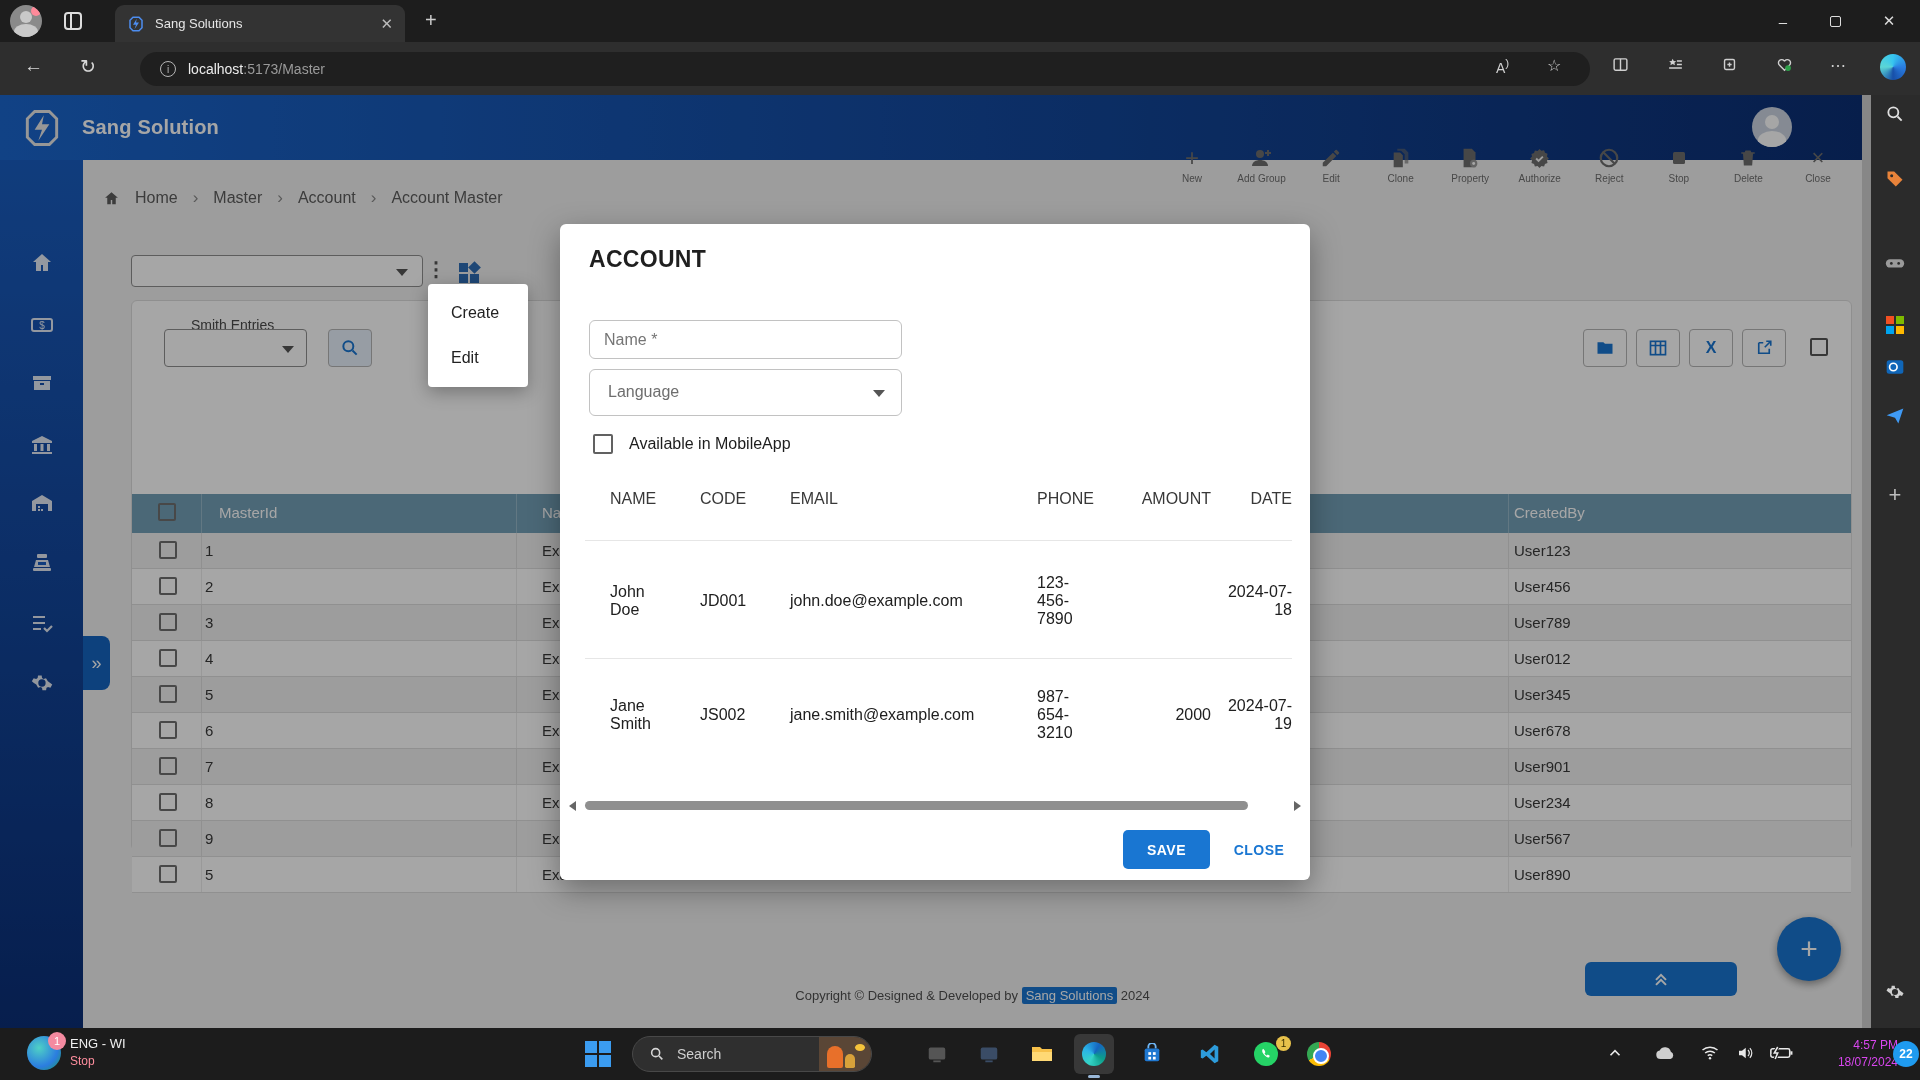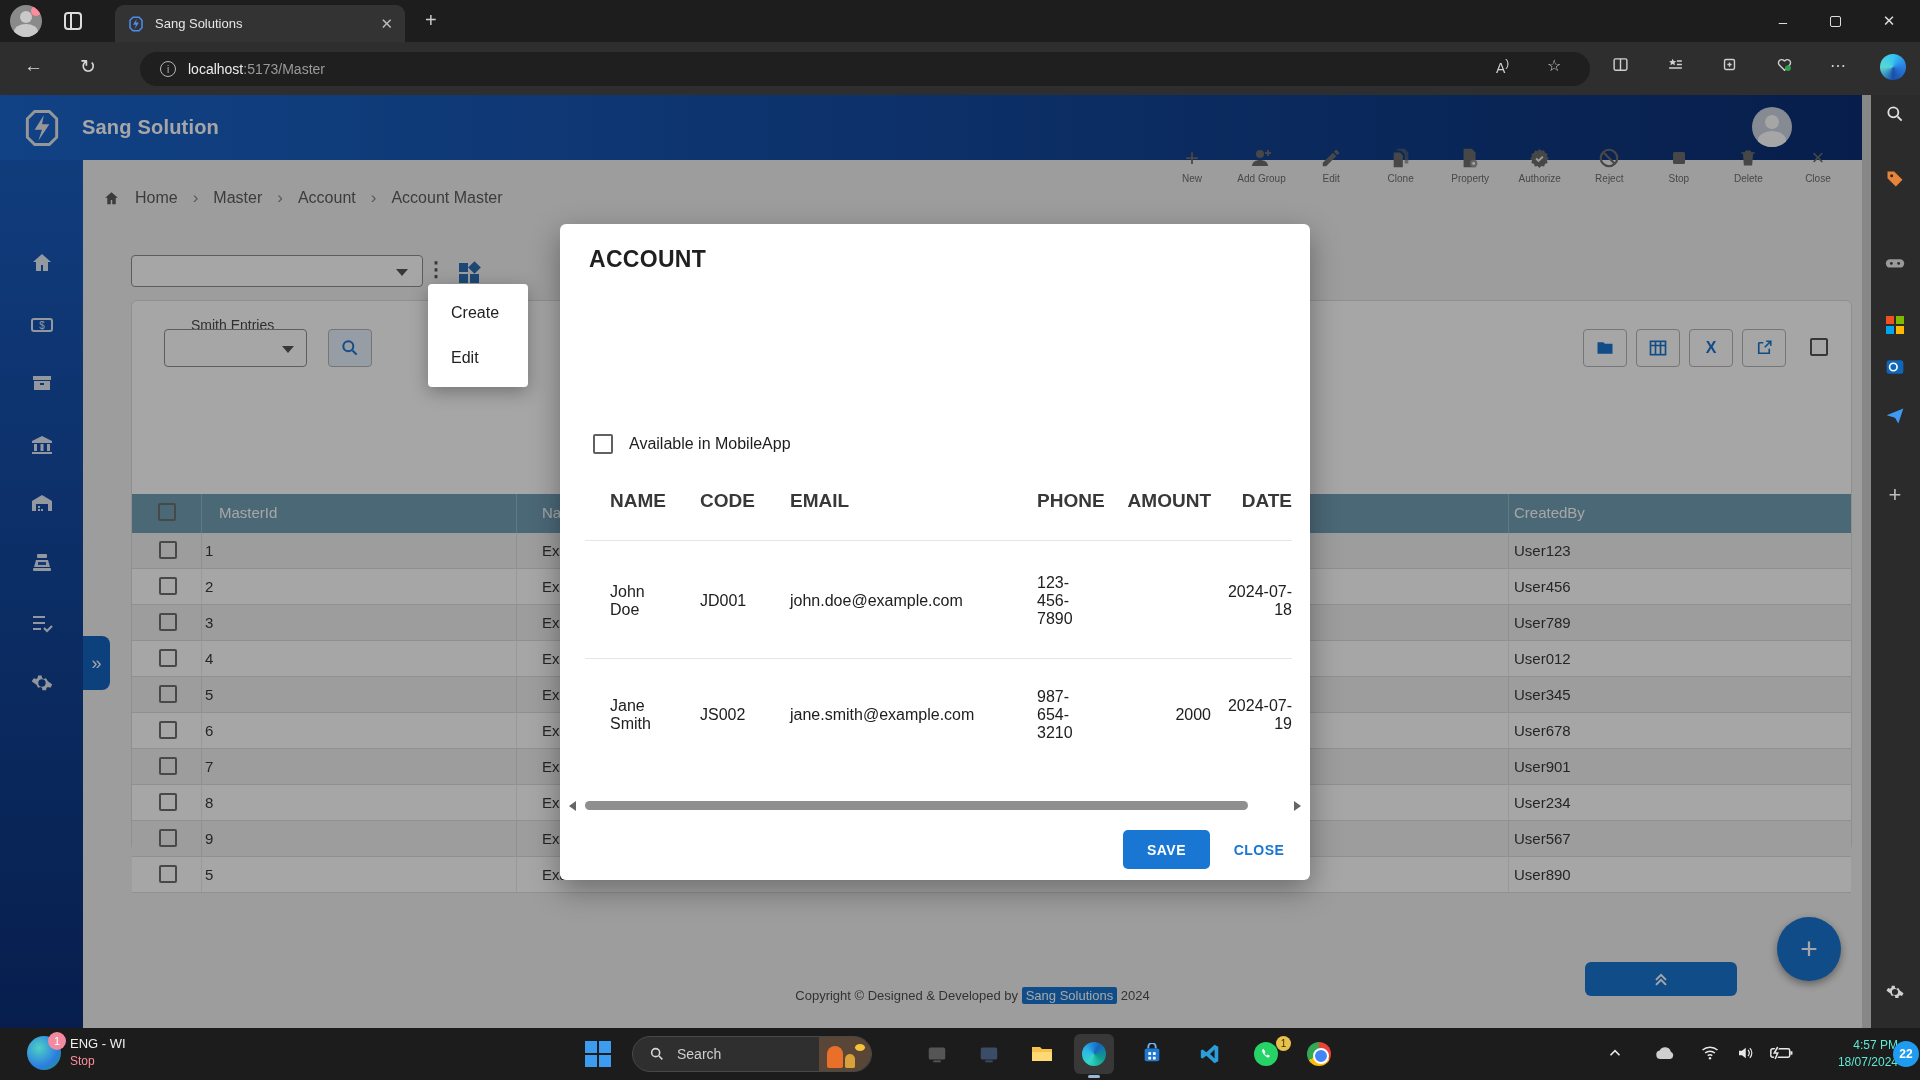--- a/index.html
+++ b/index.html
@@ -90,21 +90,21 @@
 .ctx-item{height:45px;display:flex;align-items:center;padding-left:23px;font-size:16px;color:#222}
 .modal{position:absolute;left:560px;top:224px;width:750px;height:656px;background:#fff;border-radius:6px;box-shadow:0 10px 30px rgba(0,0,0,.35);z-index:60}
 .m-title{position:absolute;left:29px;top:22px;font-size:23px;font-weight:700;color:#1f1f1f;letter-spacing:.3px}
 .m-input{position:absolute;left:29px;top:96px;width:313px;height:39px;border:1px solid #c2c2c2;border-radius:6px;font-size:16px;color:#444;padding:0 14px;outline:none;font-family:"Liberation Sans",sans-serif}
 .m-input::placeholder{color:#757575}
 .m-select{position:absolute;left:29px;top:145px;width:313px;height:47px;border:1px solid #c2c2c2;border-radius:6px}
 .m-select .lbl{position:absolute;left:18px;top:13px;font-size:16px;color:#6e6e6e}
 .m-cbrow{position:absolute;left:33px;top:210px;display:flex;align-items:center;gap:16px}
 .m-cb{width:20px;height:20px;border:2px solid #616161;border-radius:2px}
 .m-cblbl{font-size:16px;color:#1d1d1d}
-.m-head{position:absolute;left:0;top:266px;width:750px;height:30px;font-size:19px;font-weight:700;color:#383838}
+.m-head{position:absolute;left:0;top:266px;width:750px;height:30px;font-size:16px;font-weight:400;color:#383838}
 .m-col{position:absolute;white-space:normal}
 .m-head .m-col{white-space:nowrap}
 .c-name{left:50px;width:62px}.c-code{left:140px;width:80px}.c-email{left:230px;width:240px}
 .c-phone{left:477px;width:58px}.c-amount{left:560px;width:91px;text-align:right}.c-date{left:660px;width:72px;text-align:right}
 .m-div{position:absolute;left:25px;width:707px;height:1px;background:#e6e6e6}
 .m-row{position:absolute;left:0;width:750px;font-size:16px;color:#202020}
 .m-row .m-col{top:50%;transform:translateY(-50%)}
 .m-thumb{position:absolute;left:25px;top:577px;width:663px;height:9px;background:#8f8f8f;border-radius:5px}
 .sb-arrow{position:absolute;top:577px;width:0;height:0;border-top:5px solid transparent;border-bottom:5px solid transparent}
 .save-btn{position:absolute;left:563px;top:606px;width:87px;height:39px;background:#1976d2;border:none;border-radius:5px;color:#fff;font-weight:700;font-size:14px;letter-spacing:.5px;font-family:"Liberation Sans",sans-serif}
@@ -127,21 +127,21 @@
 .reef .fish{position:absolute;right:6px;top:8px;width:10px;height:7px;background:#f5c33b;border-radius:50%}
 .task-ic{position:absolute;top:14px;width:24px;height:24px;display:flex;align-items:center;justify-content:center}
 .edge-active{position:absolute;left:1074px;top:6px;width:40px;height:40px;background:#383838;border-radius:6px}
 .edge-underline{position:absolute;left:1088px;top:47px;width:12px;height:3px;border-radius:2px;background:#9ab8d8}
 .edge-ball{width:24px;height:24px;border-radius:50%;background:conic-gradient(from 210deg,#35d4c7,#2bb3e8,#1565c0,#0d9e8a,#35d4c7)}
 .chrome-ball{width:24px;height:24px;border-radius:50%;background:conic-gradient(#ea4335 0 33%,#fbbc05 33% 66%,#34a853 66% 100%);position:relative}
 .chrome-ball:after{content:"";position:absolute;left:6px;top:6px;width:12px;height:12px;border-radius:50%;background:#4285f4;border:2px solid #fff}
 .wa-ball{width:24px;height:24px;border-radius:50%;background:#25d366;display:flex;align-items:center;justify-content:center}
 .wa-badge{position:absolute;left:1276px;top:8px;width:15px;height:15px;border-radius:50%;background:#e7c14b;color:#3a3000;font-size:10px;display:flex;align-items:center;justify-content:center}
 .tray-ic{position:absolute;top:16px;color:#e8e8e8}
-.clock{position:absolute;left:1790px;top:9px;width:108px;text-align:right;color:#5eead4;font-size:12px;line-height:17px}
+.clock{position:absolute;left:1790px;top:9px;width:108px;text-align:right;color:#d946ef;font-size:12px;line-height:17px}
 .notif-badge{position:absolute;left:1893px;top:13px;width:26px;height:26px;border-radius:50%;background:#1f9bf0;color:#fff;font-size:12px;font-weight:700;display:flex;align-items:center;justify-content:center}
 </style>
 </head>
 <body>
 
 <div class="screen">
 
   <div class="page">
 
     <div class="app-header">
@@ -470,20 +470,25 @@
 
   <div class="overlay"></div>
 
   <div class="ctx-menu">
     <div class="ctx-item">Create</div>
     <div class="ctx-item">Edit</div>
   </div>
 
   <div class="modal">
     <div class="m-title">ACCOUNT</div>
+    <input class="m-input" type="text" placeholder="Name *" style="">
+    <div class="m-select">
+      <span class="lbl">Language</span>
+      <span class="caret" style="right:16px;top:20px"></span>
+    </div>
     <div class="m-cbrow">
       <span class="m-cb"></span>
       <span class="m-cblbl">Available in MobileApp</span>
     </div>
 
     <div class="m-head">
       <span class="m-col c-name">NAME</span>
       <span class="m-col c-code">CODE</span>
       <span class="m-col c-email">EMAIL</span>
       <span class="m-col c-phone">PHONE</span>

